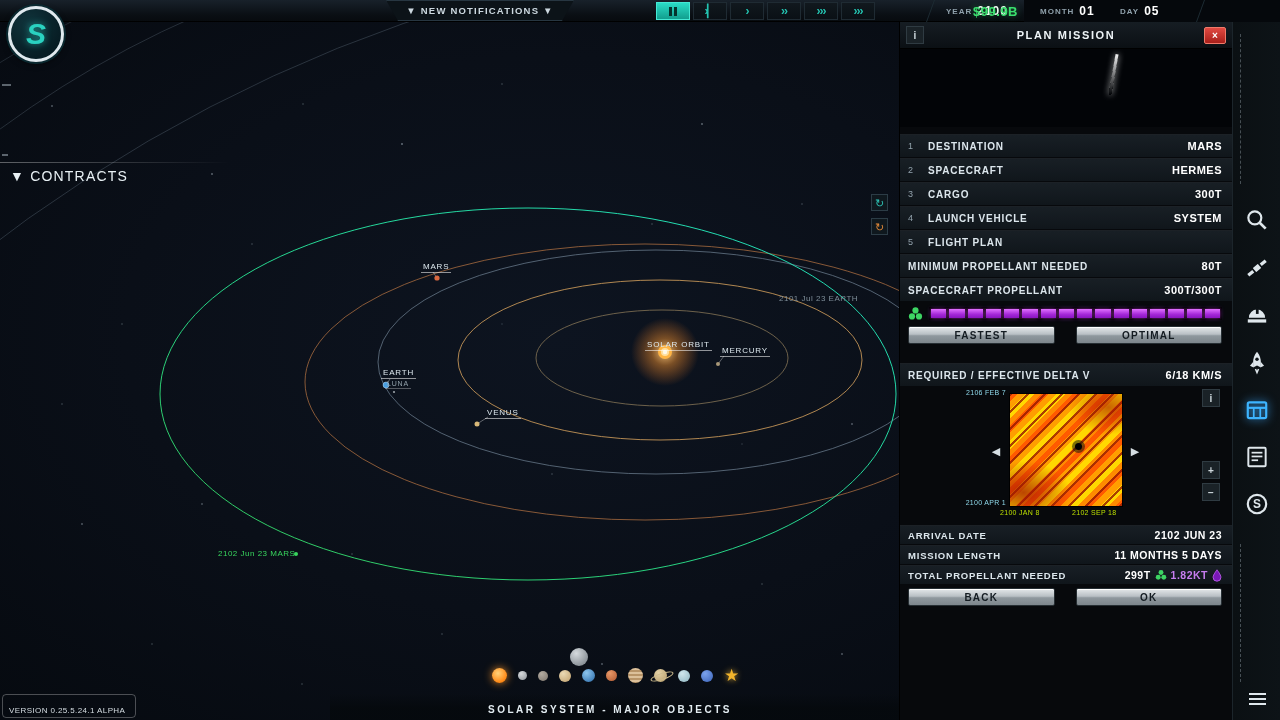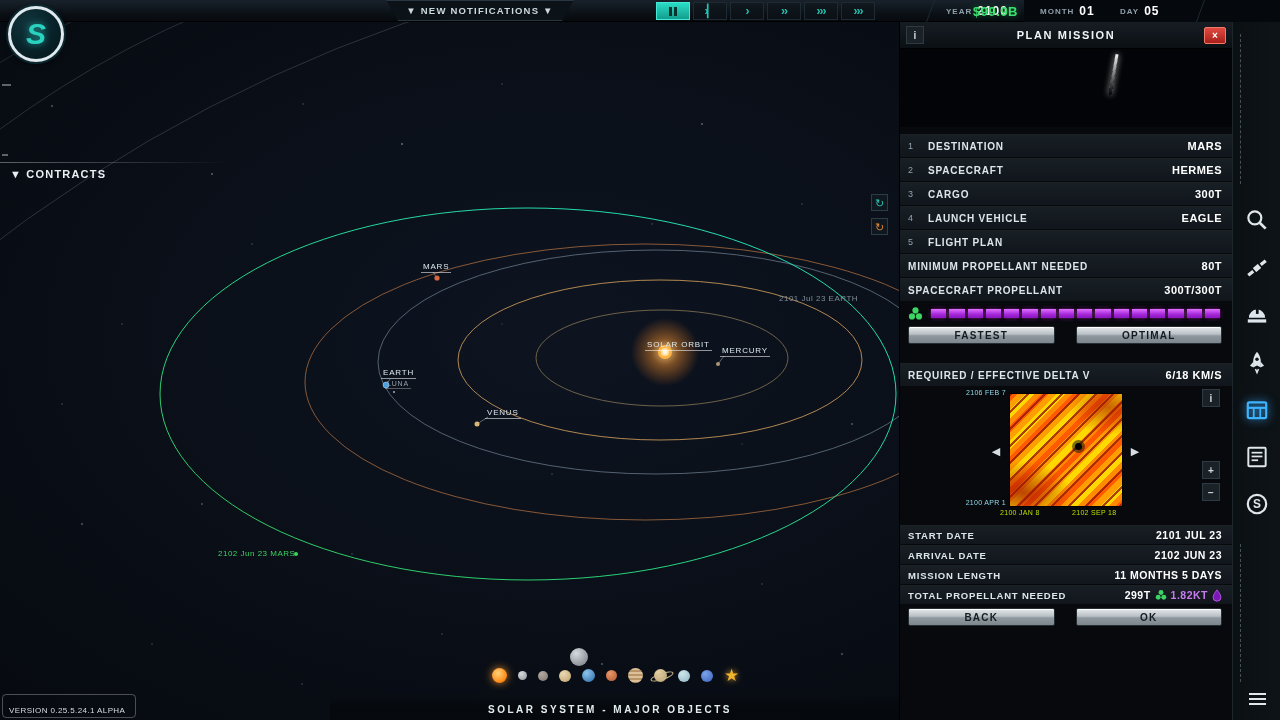--- a/index.html
+++ b/index.html
@@ -28,21 +28,21 @@
   
   .map{position:absolute;left:0;top:22px;width:899px;height:698px;overflow:hidden;background:radial-gradient(120% 100% at 62% 45%,#0d1420 0%,#0a0f18 40%,#060a10 75%,#04070b 100%)}
   .map svg.space{position:absolute;inset:0;display:block}
   .orb{fill:none;stroke-width:1}
   .obj-label{position:absolute;font-size:8px;letter-spacing:.8px;color:#dde8ee;border-bottom:1px solid rgba(255,255,255,.55);padding:0 2px 1px;text-transform:uppercase;white-space:nowrap;cursor:pointer}
   .obj-label.dim{color:#93a2ab;font-size:7px;border-bottom-color:rgba(255,255,255,.3)}
   .note{position:absolute;font-size:8px;letter-spacing:.5px;white-space:nowrap}
   .note.gray{color:#7e8d98}
   .note.green{color:#38d65e}
   .c-rule{position:absolute;left:0;top:140px;width:230px;height:1px;background:linear-gradient(90deg,rgba(255,255,255,.35),transparent)}
-  .contracts{position:absolute;left:10px;top:146px;font-size:11px;font-weight:bold;letter-spacing:1.2px;color:#e8f0f4;cursor:pointer}
+  .contracts{position:absolute;left:10px;top:146px;font-size:14px;font-weight:normal;letter-spacing:1.2px;color:#e8f0f4;cursor:pointer}
   .edge-dash{position:absolute;left:2px;height:2px;background:rgba(220,235,245,.4)}
   .mapbtns{position:absolute;right:11px;top:172px;display:flex;flex-direction:column;gap:7px}
   .mapbtn{width:17px;height:17px;background:rgba(16,26,32,.85);border:1px solid #2c3c46;color:#2ec4b6;font-size:11px;line-height:14px;text-align:center;cursor:pointer;padding:0}
   .mapbtn.orange{color:#e08838}
   .planetrow{position:absolute;left:492px;top:646px;display:flex;align-items:center;gap:11px;z-index:5}
   .p-ic{border-radius:50%;cursor:pointer;flex:none}
   .p-sun{width:15px;height:15px;background:radial-gradient(circle at 40% 35%,#ffd27a,#ff8c1a 65%,#d86a00);box-shadow:0 0 9px rgba(255,150,40,.85)}
   .p-moon{width:9px;height:9px;background:radial-gradient(circle at 35% 30%,#d7dadd,#8d9298)}
   .p-mercury{width:10px;height:10px;background:radial-gradient(circle at 35% 30%,#b3aba1,#7d756c)}
   .p-venus{width:12px;height:12px;background:radial-gradient(circle at 35% 30%,#ead9b4,#c0a06c)}
@@ -300,21 +300,21 @@
         <span class="val">HERMES</span>
       </div>
       <div class="m-row">
         <span class="num">3</span>
         <span class="lbl">CARGO</span>
         <span class="val">300T</span>
       </div>
       <div class="m-row">
         <span class="num">4</span>
         <span class="lbl">LAUNCH VEHICLE</span>
-        <span class="val">EAGLE</span>
+        <span class="val">SYSTEM</span>
       </div>
       <div class="m-row">
         <span class="num">5</span>
         <span class="lbl">FLIGHT PLAN</span>
         <span class="val"></span>
       </div>
       <div class="m-row">
         <span class="lbl">MINIMUM PROPELLANT NEEDED</span>
         <span class="val">80T</span>
       </div>
@@ -369,24 +369,20 @@
       <button class="pk-arrow right">▶</button>
       <div class="pork">
         <div class="pk-marker"></div>
       </div>
       <button class="sqbtn pk-side" style="top:2px">i</button>
       <button class="sqbtn pk-side" style="top:74px">+</button>
       <button class="sqbtn pk-side" style="top:96px">−</button>
     </div>
 
     <div style="margin-top:8px">
-      <div class="m-row slim">
-        <span class="lbl">START DATE</span>
-        <span class="val">2101 JUL 23</span>
-      </div>
       <div class="m-row slim">
         <span class="lbl">ARRIVAL DATE</span>
         <span class="val">2102 JUN 23</span>
       </div>
       <div class="m-row slim">
         <span class="lbl">MISSION LENGTH</span>
         <span class="val">11 MONTHS 5 DAYS</span>
       </div>
       <div class="m-row slim">
         <span class="lbl">TOTAL PROPELLANT NEEDED</span>

